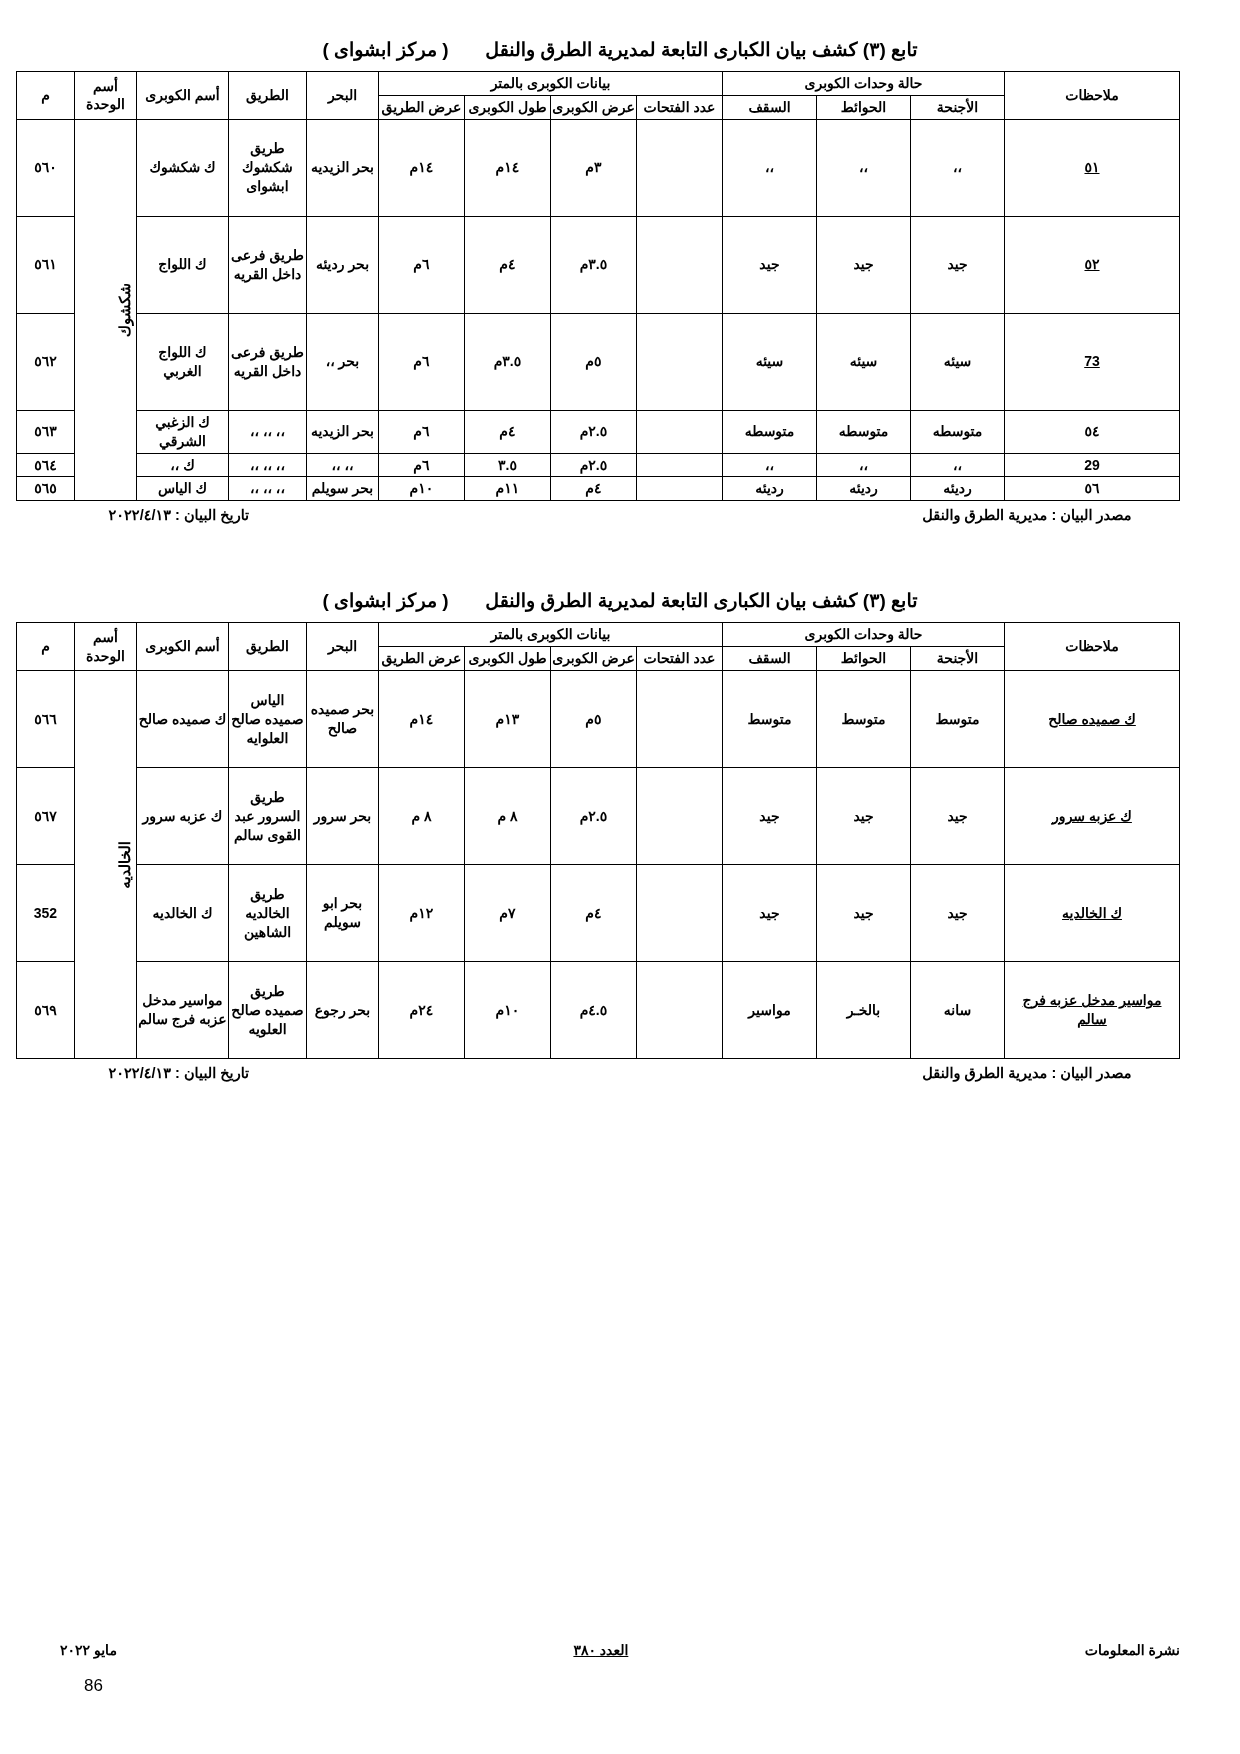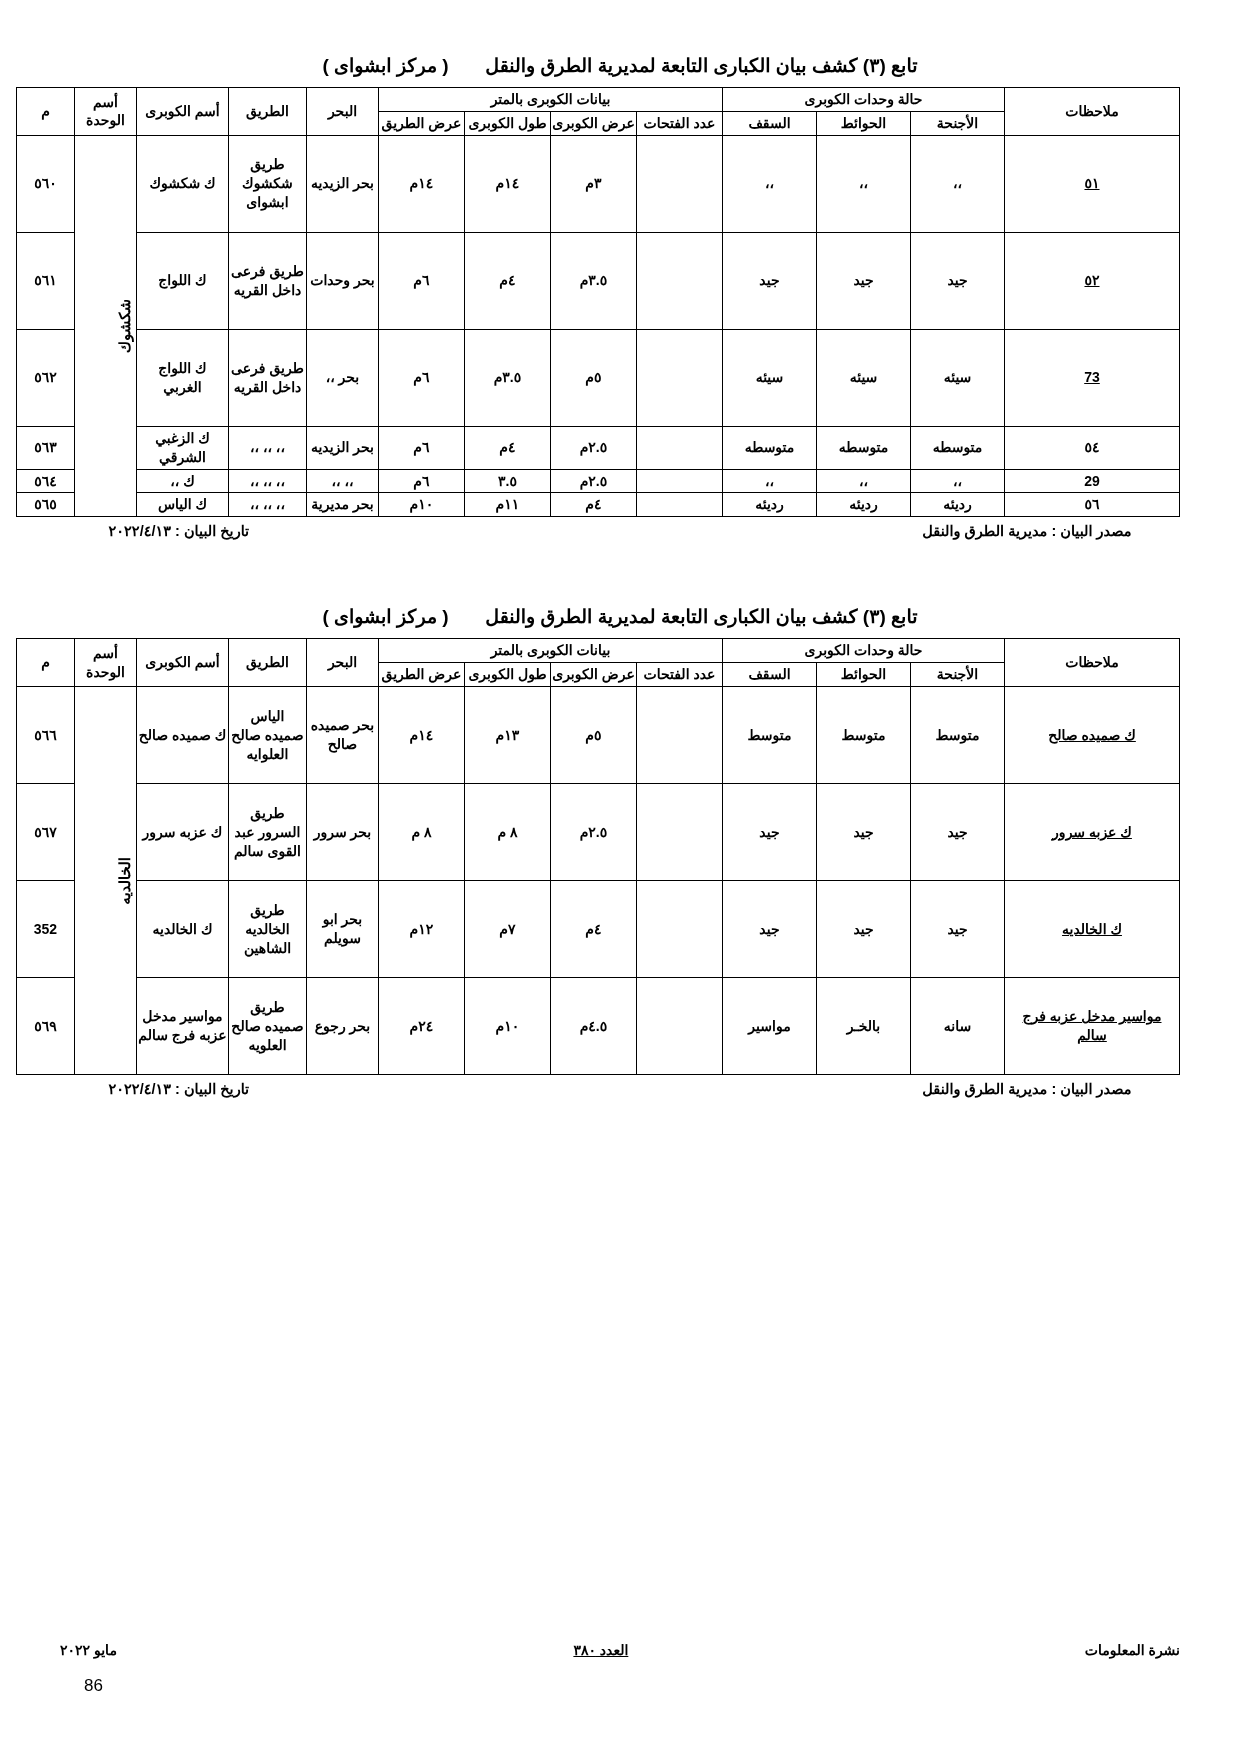--- a/index.html
+++ b/index.html
@@ -11,21 +11,21 @@
     width: 1240px;
     height: 1754px;
     font-family: "Liberation Sans", sans-serif;
     color: #000;
     position: relative;
   }
   .page {
     width: 1240px;
     height: 1754px;
     box-sizing: border-box;
-    padding: 46px 60px 0 60px;
+    padding: 30px 60px 0 60px;
     position: relative;
   }
   .section-title {
     text-align: center;
     font-weight: bold;
     font-size: 19px;
     margin: 8px 0 10px 0;
     letter-spacing: 0px;
   }
   .section-title .gap {
@@ -178,21 +178,21 @@
       </tr>
       <tr>
         <td class="tall">٥٢</td>
         <td>جيد</td>
         <td>جيد</td>
         <td>جيد</td>
         <td></td>
         <td>٣.٥م</td>
         <td>٤م</td>
         <td>٦م</td>
-        <td>بحر وحدات</td>
+        <td>بحر رديئه</td>
         <td>طريق فرعى داخل القريه</td>
         <td>ك اللواج</td>
         <td>٥٦١</td>
       </tr>
       <tr>
         <td class="tall">73</td>
         <td>سيئه</td>
         <td>سيئه</td>
         <td>سيئه</td>
         <td></td>
@@ -234,21 +234,21 @@
       </tr>
       <tr>
         <td>٥٦</td>
         <td>رديئه</td>
         <td>رديئه</td>
         <td>رديئه</td>
         <td></td>
         <td>٤م</td>
         <td>١١م</td>
         <td>١٠م</td>
-        <td>بحر مديرية</td>
+        <td>بحر سويلم</td>
         <td>،،   ،،   ،،</td>
         <td>ك الياس</td>
         <td>٥٦٥</td>
       </tr>
     </tbody>
   </table>
 
   <div class="footer-row">
     <span>مصدر البيان : مديرية  الطرق والنقل</span>
     <span>تاريخ البيان : ٢٠٢٢/٤/١٣</span>

